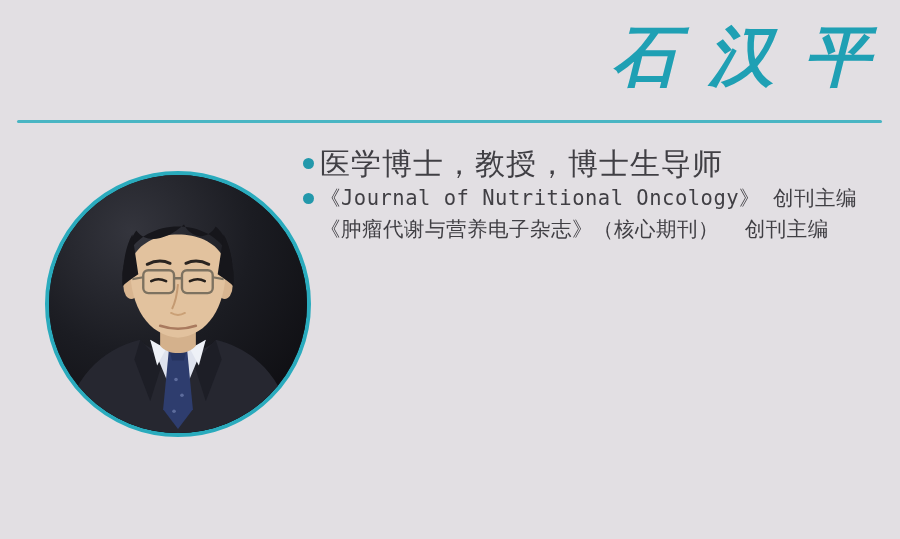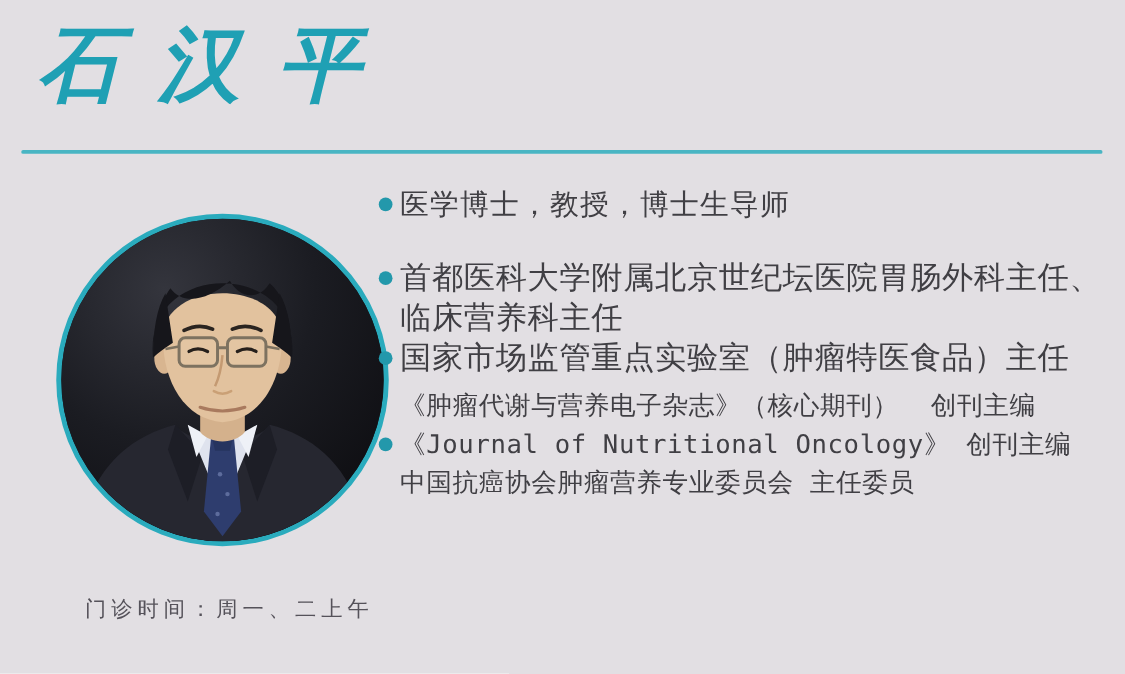--- a/index.html
+++ b/index.html
@@ -9,22 +9,22 @@
     background:#e2dfe3;
     overflow:hidden;
     font-family:"Liberation Serif","DejaVu Serif",serif;
     color:#403f44;
   }
   
   .title{
     position:absolute;
     left:0;top:14px;width:900px;
     margin:0;
-    text-align:left;
-    font-family:Liberation Mono, monospace;
+    text-align:right;
+    font-family:Liberation Serif, serif;
     font-style:italic;
     font-weight:bold;
     font-size:66px;
     line-height:1.3;
     letter-spacing:30px;
     text-indent:30px;
     color:#1fa0b4;
   }
   .divider{
     position:absolute;
@@ -44,21 +44,21 @@
     background:#14151a;
   }
   .photo svg{display:block;width:100%;height:100%;}
   
   .credentials{
     position:absolute;
     left:303px;top:148px;
     width:592px;
   }
   .group{margin:0;}
-  .group-1{font-size:23px;line-height:31px;letter-spacing:1px;margin-bottom:28px;}
+  .group-1{font-size:30px;line-height:31px;letter-spacing:1px;margin-bottom:4px;}
   .group-2{font-size:25px;line-height:32px;letter-spacing:0.5px;margin-bottom:6px;}
   .group-3{font-size:20.5px;line-height:31px;letter-spacing:0.5px;
            font-family:"DejaVu Sans Mono","Liberation Serif",serif;}
   .item{display:flex;align-items:flex-start;}
   .bullet{flex:0 0 17px;}
   .bullet::before{
     content:"";
     display:block;
     width:11px;height:11px;
     margin-top:10px;
@@ -144,41 +144,26 @@
     </svg>
   </div>
 
   <div class="credentials">
       <div class="group group-1">
         <div class="item">
           <span class="bullet"></span>
           <span class="text">医学博士，教授，博士生导师</span>
         </div>
       </div>
-      <div class="group group-2">
-        <div class="item">
-          <span class="bullet"></span>
-          <span class="text">首都医科大学附属北京世纪坛医院胃肠外科主任、临床营养科主任</span>
-        </div>
-        <div class="item">
-          <span class="bullet"></span>
-          <span class="text">国家市场监管重点实验室（肿瘤特医食品）主任</span>
-        </div>
-      </div>
       <div class="group group-3">
-        <div class="item">
-          <span class="bullet hidden"></span>
-          <span class="text">《肿瘤代谢与营养电子杂志》（核心期刊）  创刊主编</span>
-        </div>
         <div class="item">
           <span class="bullet"></span>
           <span class="text">《Journal of Nutritional Oncology》 创刊主编</span>
         </div>
         <div class="item">
           <span class="bullet hidden"></span>
-          <span class="text">中国抗癌协会肿瘤营养专业委员会 主任委员</span>
+          <span class="text">《肿瘤代谢与营养电子杂志》（核心期刊）  创刊主编</span>
         </div>
       </div>
     </div>
 
-  <div class="clinic">门诊时间：周一、二上午</div>
 
 </div>
 
 </body></html>

